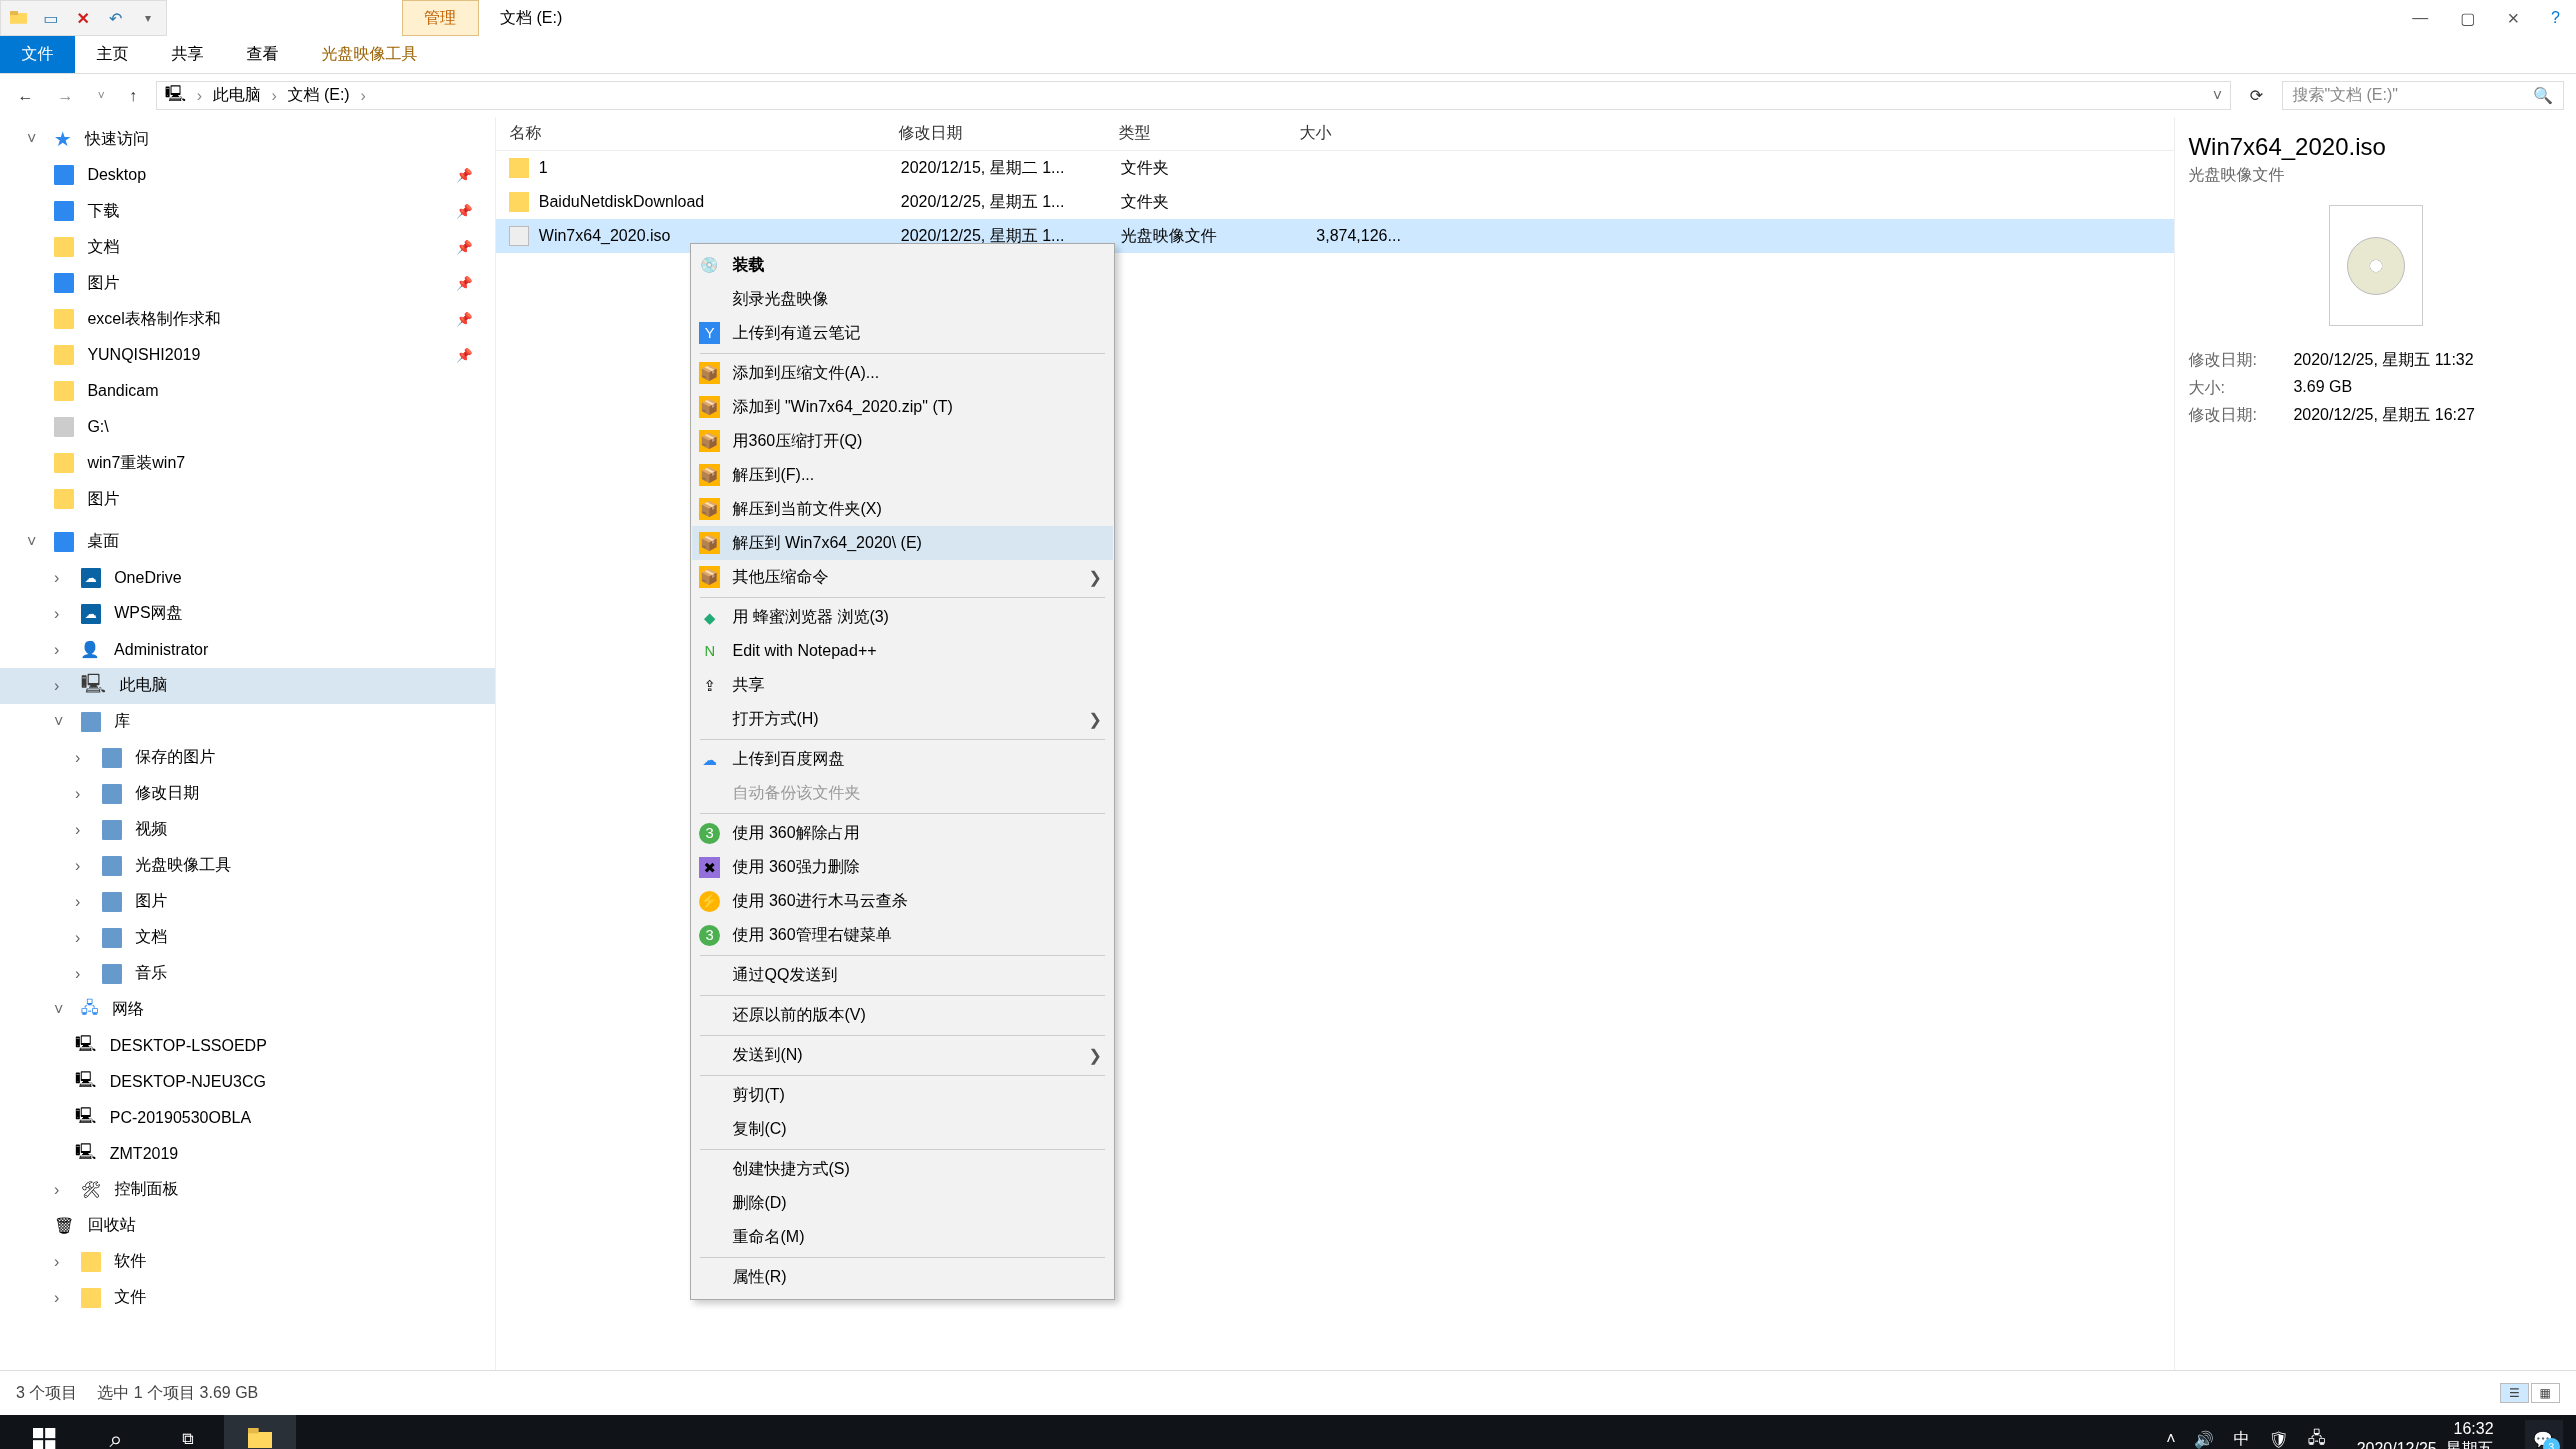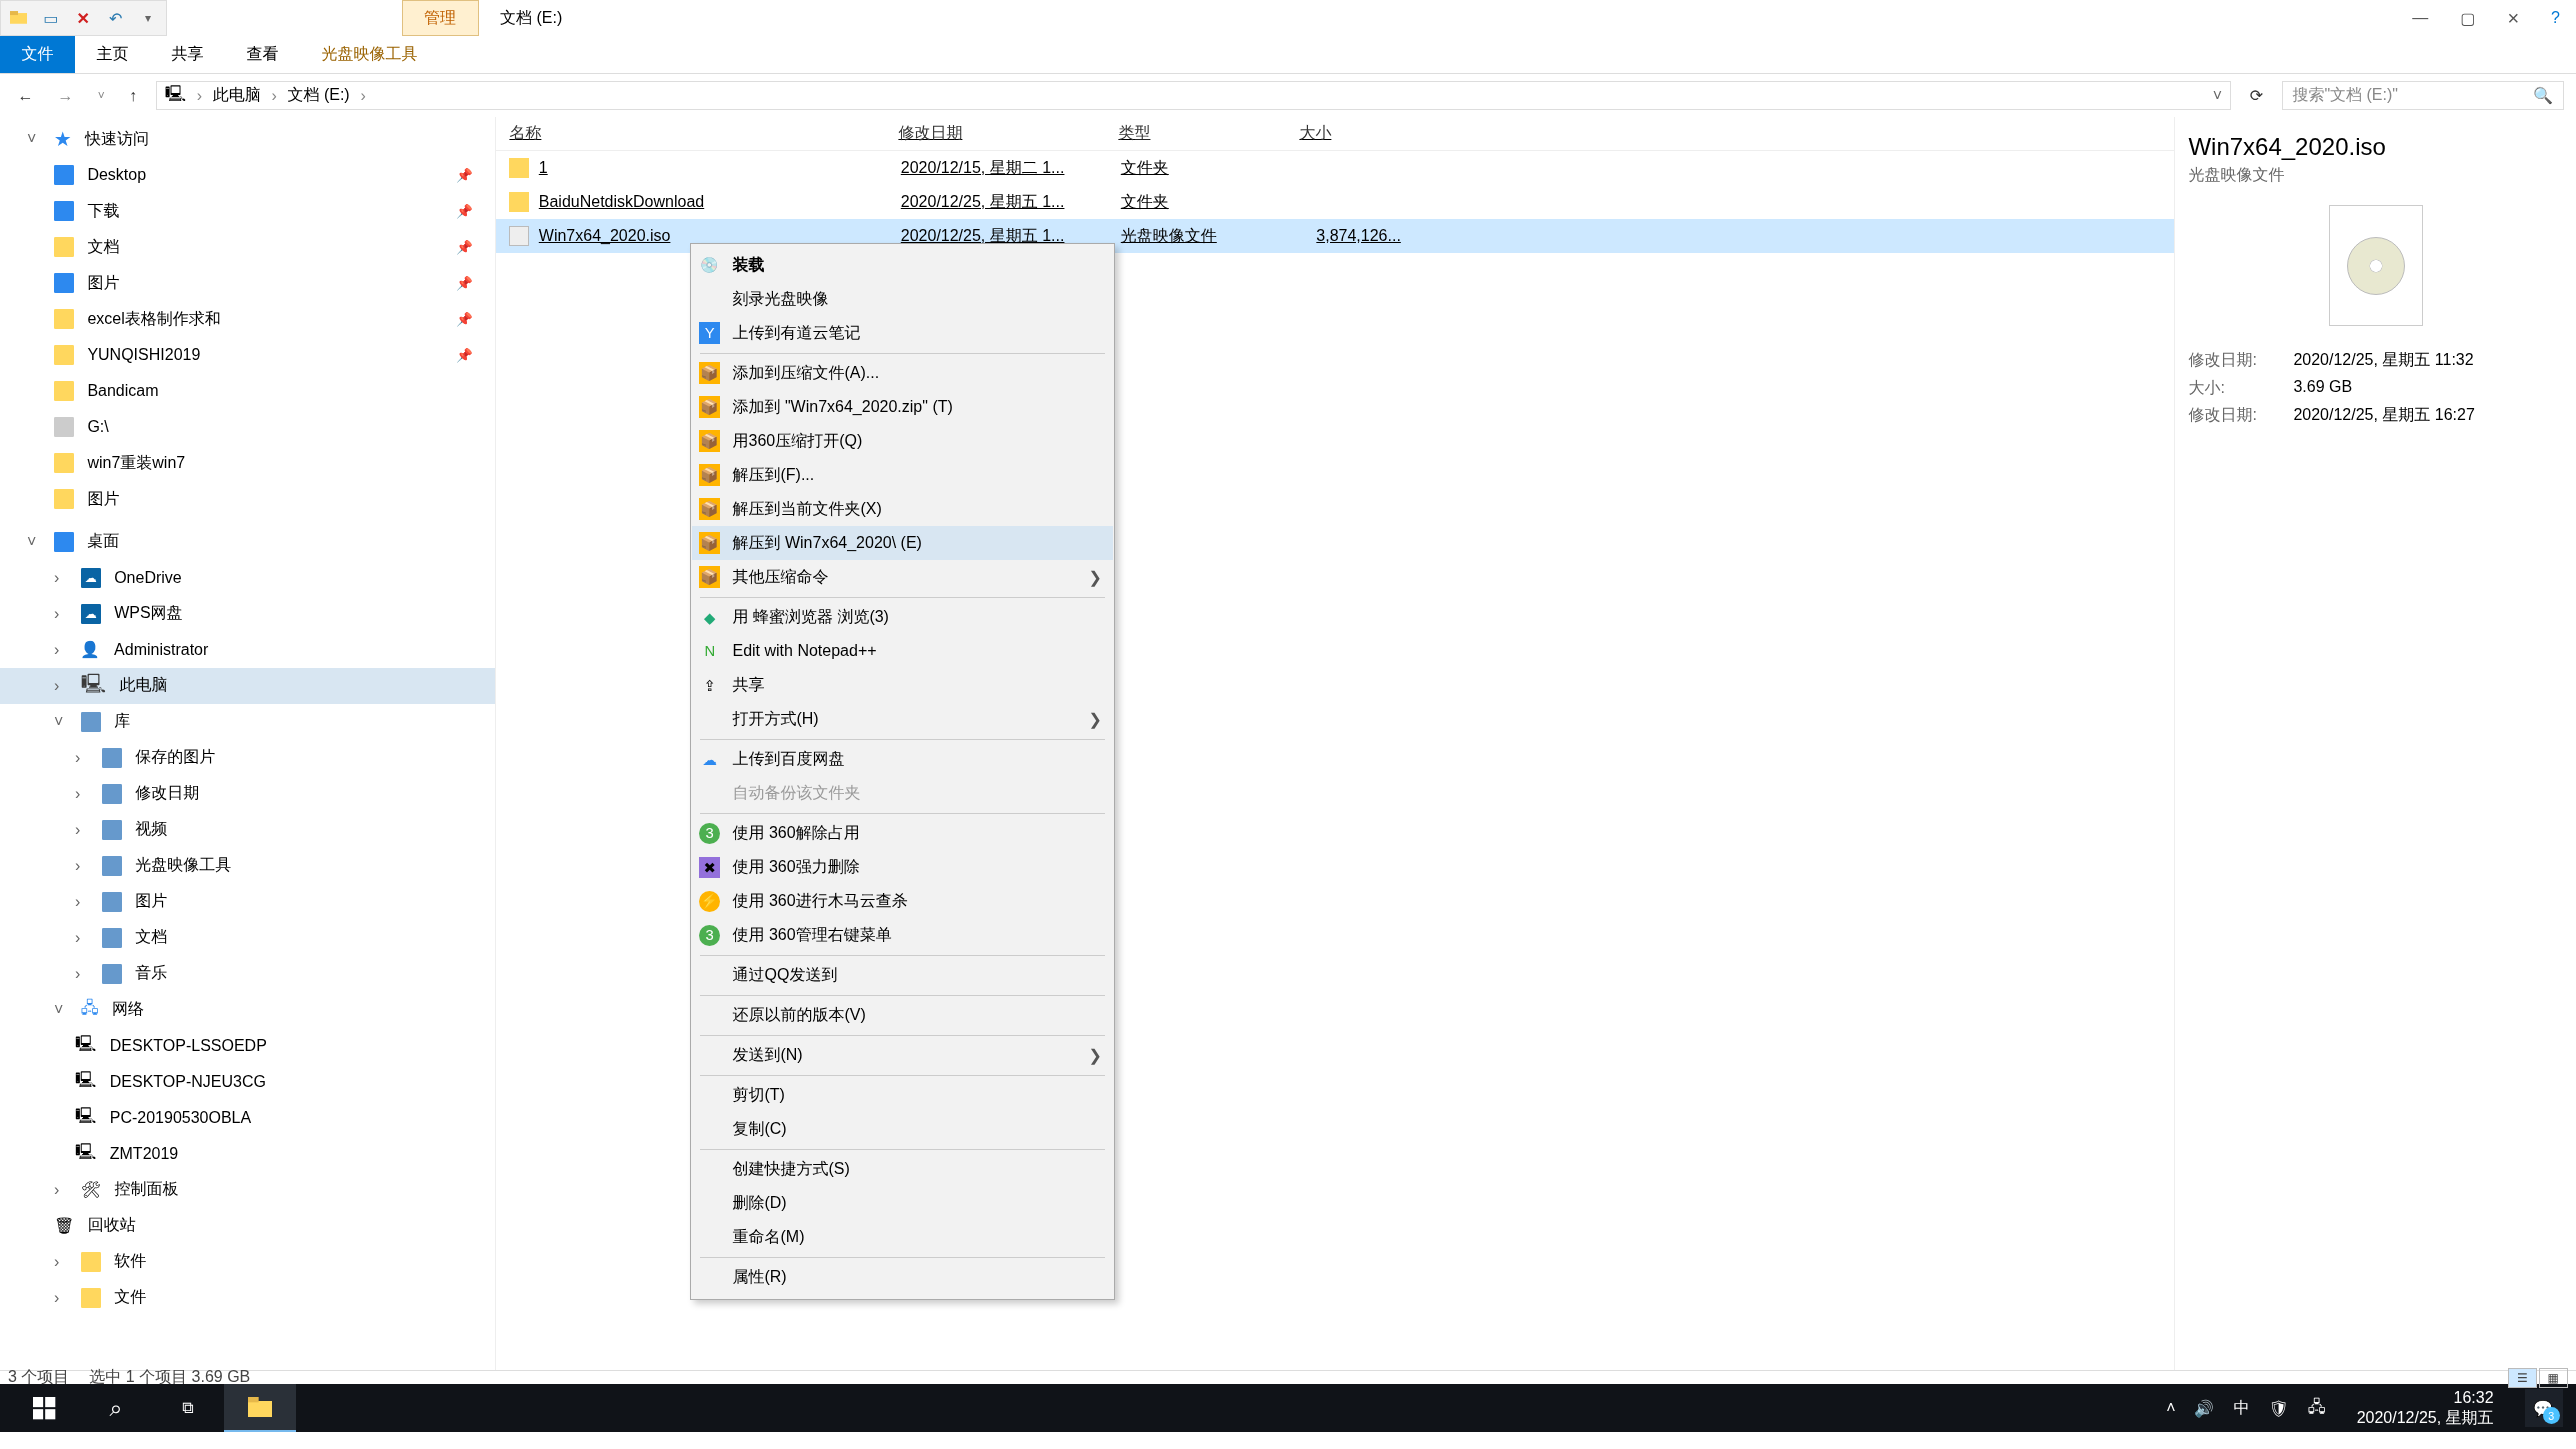--- a/index.html
+++ b/index.html
@@ -42,21 +42,21 @@
   .ticon { width:20px; height:20px; display:inline-flex; align-items:center; justify-content:center; border-radius:1.3px;}
   .ic-folder { background:#ffd75e; }
   .ic-blue { background:#2d89ef; }
   .ic-quick { color:#2d89ef; font-size:20px; }
   .ic-pc { color:#3b3b3b; font-size:19px; }
   .ic-drive { background:#ccc; }
   .ic-net { color:#2d89ef; }
   .ic-lib { background:#69c; }
   .ic-one { background:#0a64a4; color:#fff; font-size:12px; }
 
-  .filepane { flex:1; position:relative;text-decoration:underline; }
+  .filepane { flex:1; position:relative; }
   .cols { height:34px; display:flex; align-items:center; border-bottom:0.7px solid #eee; padding-left:13.4px; color:#333; }
   .c-name{ width:389px;} .c-date{ width:220px;} .c-type{ width:181px;} .c-size{ width:127px; text-align:left;}
   .frow { height:34px; display:flex; align-items:center; padding-left:13.4px; }
   .frow.sel { background:#cde8ff; }
   .fico { width:20px; height:20px; margin-right:9.4px; display:inline-flex; align-items:center; justify-content:center;}
   .fsize { text-align:center; padding-right:13.4px; }
 
   
   .ctxmenu { position:absolute; left:690px; top:243px; width:425px; background:#f2f2f2; border:0.7px solid #aaa; box-shadow:4px 4px 6.7px rgba(0,0,0,.2); padding:4px 1.3px; }
   .mrow { height:34px; display:flex; align-items:center; padding:0 10.7px 0 6.7px; gap:12px; }
@@ -68,21 +68,21 @@
 
   
   .details { width:402px; border-left:0.7px solid #eee; padding:16px 13.4px; }
   .d-title { font-size:24px; margin-bottom:4px; }
   .d-sub { color:#666; margin-bottom:19px; }
   .d-thumb { width:94px; height:121px; border:0.7px solid #ccc; margin:0 auto 24px; display:flex; align-items:center; justify-content:center; }
   .d-thumb .disc{ width:58px; height:58px; border-radius:50%; background:radial-gradient(circle,#fff 0 14%,#ccc 15% 16%,#e8e8d0 17% 100%); border:0.7px solid #bbb;}
   .d-kv { display:flex; gap:24px; margin-bottom:6.7px; }
   .d-kv .k{ width:81px; color:#666; text-align:left;}
   
-  .status { height:14px; border-top:0.7px solid #ddd; display:flex; align-items:center; padding:0 8px; gap:20px; font-size:14.8px; color:#444; }
+  .status { height:45px; border-top:0.7px solid #ddd; display:flex; align-items:center; padding:0 16px; gap:20px; font-size:14.8px; color:#444; }
   .status .view { margin-left:auto; display:flex; gap:1.3px;}
   .vw-btn{ width:29.5px; height:20px; border:0.7px solid #bbb; display:flex; align-items:center; justify-content:center; font-size:12px;}
   .vw-btn.act{ background:#cde8ff;}
 
   
   .taskbar { height:48px; background:#101318; display:flex; align-items:center; padding:0 8px; color:#fff; }
   .tb-btn { width:72px; height:48px; display:flex; align-items:center; justify-content:center; }
   .tb-btn.active { background:#2a3038; border-bottom:2.7px solid #76b9ed;}
   .tb-sp{ flex:1;}
   .tray{ display:flex; align-items:center; gap:19px; padding-right:5.4px;}

